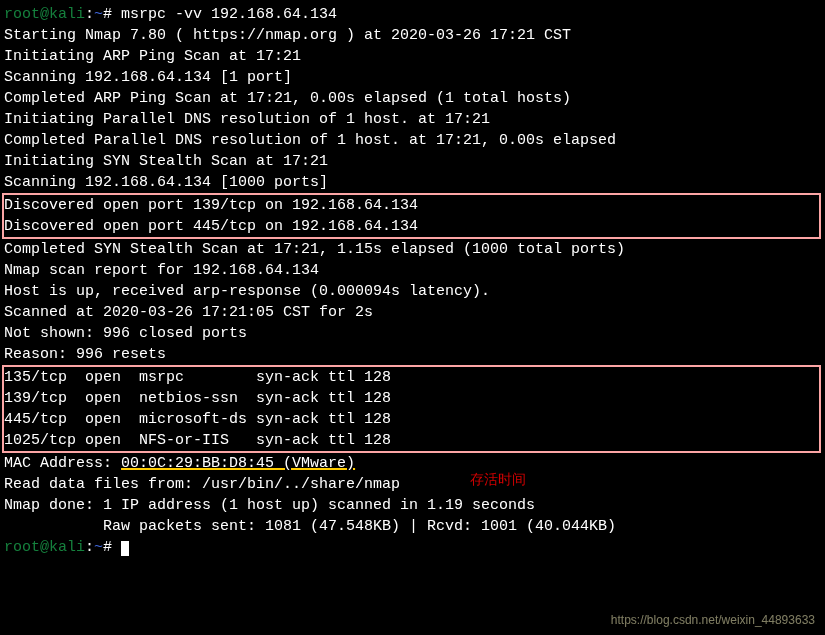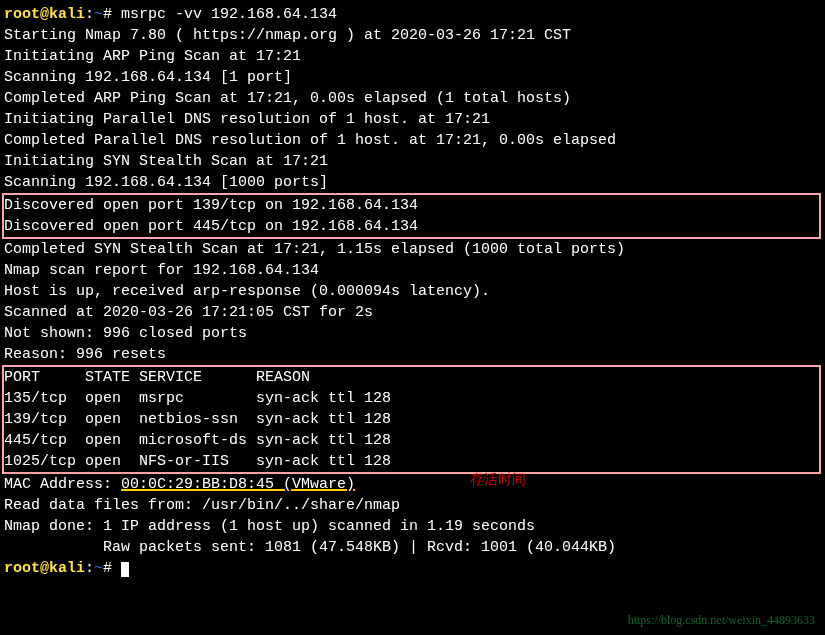--- a/index.html
+++ b/index.html
@@ -16,22 +16,22 @@
       width: 825px;
       height: 635px;
       padding: 4px;
       overflow: hidden;
       position: relative;
     }
     .term-line {
       white-space: pre;
     }
     .prompt-user {
-      color: #fde047;
-      font-weight: bold;
+      color: #15803d;
+      font-weight: normal;
     }
     .prompt-path {
       color: #4169e1;
     }
     .prompt-sep {
       color: #fff;
     }
     .cmd {
       color: #fff;
     }
@@ -56,24 +56,24 @@
       display: inline-block;
       width: 8px;
       height: 15px;
       background: #fff;
       vertical-align: text-bottom;
     }
     .watermark {
       position: absolute;
       right: 10px;
       bottom: 6px;
-      color: #22c55e;
+      color: #fef9c3;
       font-size: 12px;
       opacity: 0.5;
-      font-family: Liberation Serif, serif;
+      font-family: Liberation Sans, sans-serif;
     }
   </style>
 </head>
 <body>
 
 <div class="term-line"><span class="prompt-user">root@kali</span><span class="prompt-sep">:</span><span class="prompt-path">~</span><span class="prompt-sep"># </span><span class="cmd">msrpc -vv 192.168.64.134</span></div>
 
 <div class="term-line">Starting Nmap 7.80 ( https://nmap.org ) at 2020-03-26 17:21 CST</div>
 <div class="term-line">Initiating ARP Ping Scan at 17:21</div>
 <div class="term-line">Scanning 192.168.64.134 [1 port]</div>
@@ -89,21 +89,20 @@
 </div>
 
 <div class="term-line">Completed SYN Stealth Scan at 17:21, 1.15s elapsed (1000 total ports)</div>
 <div class="term-line">Nmap scan report for 192.168.64.134</div>
 <div class="term-line">Host is up, received arp-response (0.000094s latency).</div>
 <div class="term-line">Scanned at 2020-03-26 17:21:05 CST for 2s</div>
 <div class="term-line">Not shown: 996 closed ports</div>
 <div class="term-line">Reason: 996 resets</div>
 
 <div class="redbox">
-<div class="term-line">PORT     STATE SERVICE      REASON</div>
 <div class="term-line">135/tcp  open  msrpc        syn-ack ttl 128</div>
 <div class="term-line">139/tcp  open  netbios-ssn  syn-ack ttl 128</div>
 <div class="term-line">445/tcp  open  microsoft-ds syn-ack ttl 128</div>
 <div class="term-line">1025/tcp open  NFS-or-IIS   syn-ack ttl 128</div>
 </div>
 
 <div class="term-line"><span>MAC Address: </span><span class="underline">00:0C:29:BB:D8:45 (VMware)</span></div>
 
 <div class="term-line"></div>
 <div class="term-line">Read data files from: /usr/bin/../share/nmap</div>

